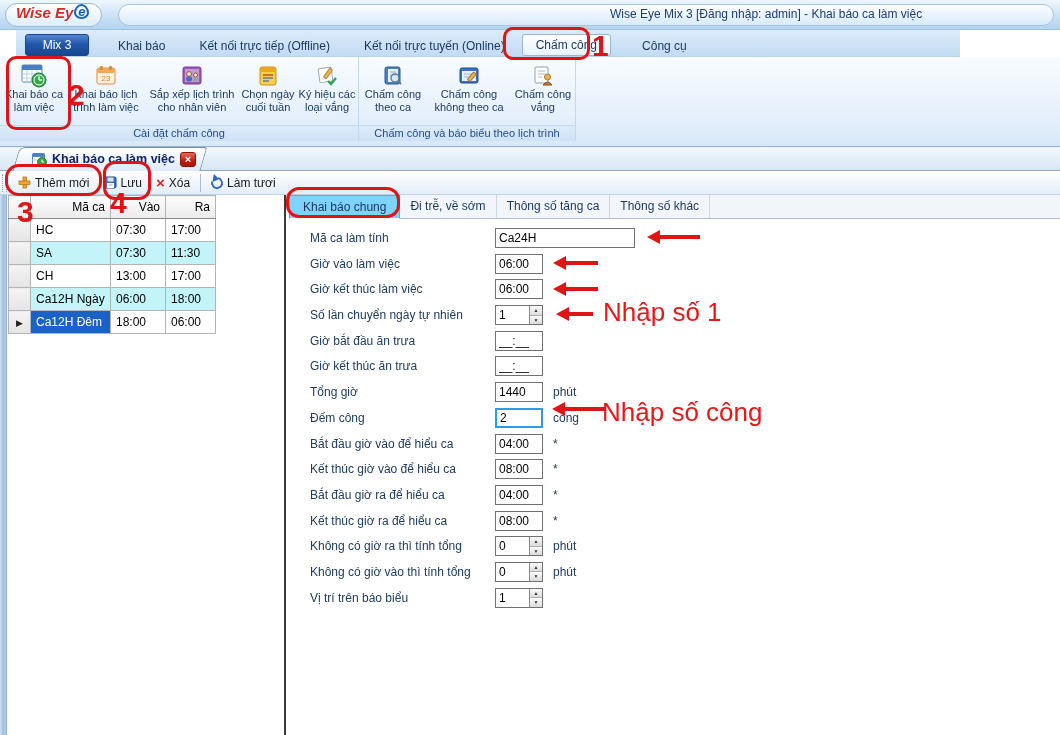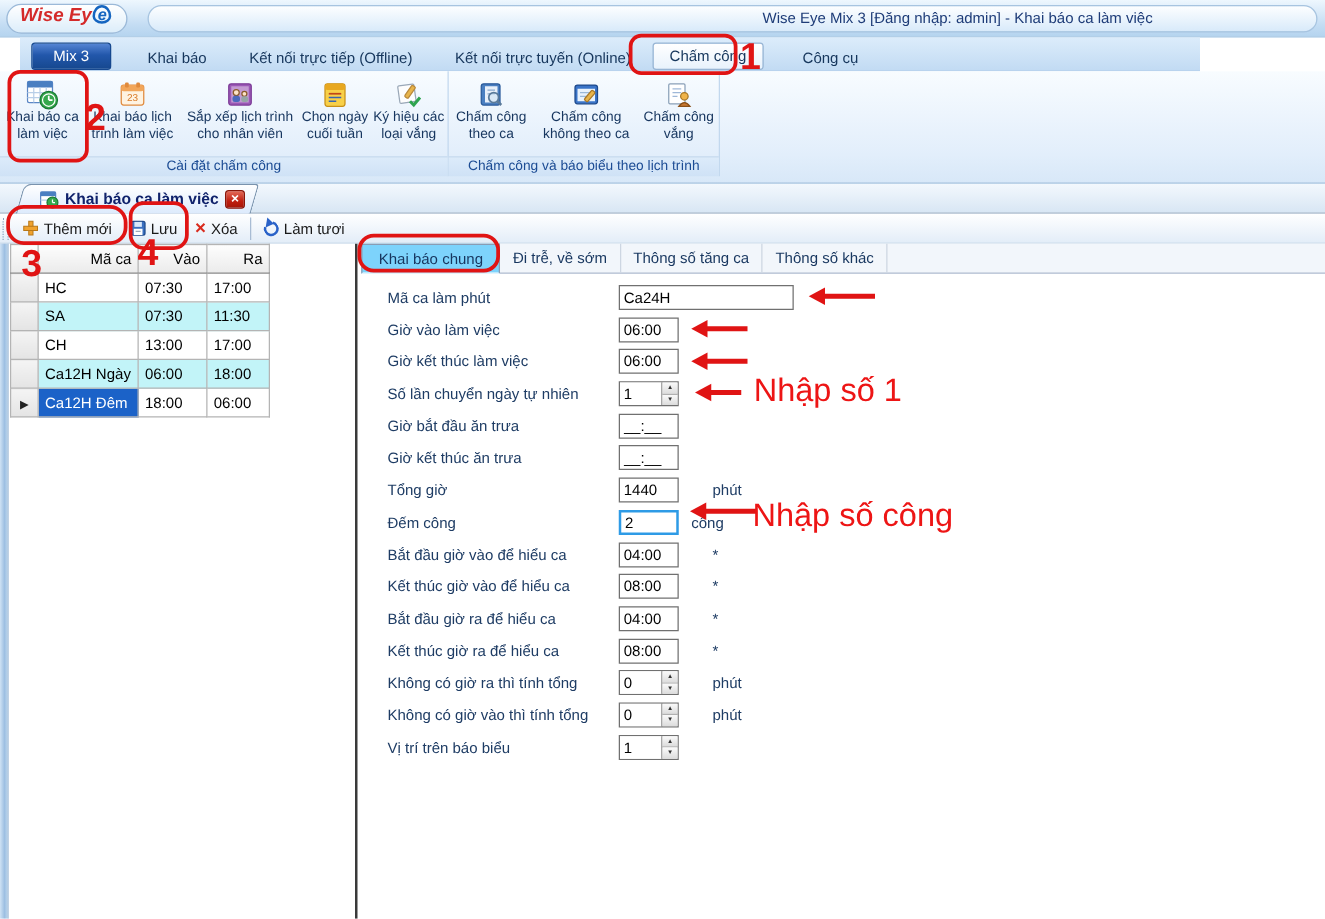--- a/index.html
+++ b/index.html
@@ -100,21 +100,21 @@
     font-size:12px; padding:0 3px; background:#fff; color:#000; }
   .w-wide { width:140px; } .w-time { width:48px; }
   .focused { border:2px solid #2e9be6 !important; }
   .spinwrap { display:inline-flex; width:48px; height:20px; border:1px solid #707070; background:#fff; }
   .spinwrap input { border:none; width:33px; height:18px; font-size:12px; padding:0 3px;
     font-family:"Liberation Sans",sans-serif; }
   .spinbtns { width:13px; display:flex; flex-direction:column; border-left:1px solid #8a8a8a; }
   .spinbtns span { flex:1; background:linear-gradient(#fafafa,#dcdcdc); font-size:5px; color:#333;
     text-align:center; line-height:8px; cursor:pointer; border-bottom:1px solid #b0b0b0; }
   .spinbtns span:last-child { border-bottom:none; }
-  .fsuffix { margin-left:27px; color:#1e3c64; }
+  .fsuffix { margin-left:10px; color:#1e3c64; }
 
   
   .ann { position:absolute; border:3px solid #e01414; pointer-events:none; z-index:50; }
   .annnum { position:absolute; color:#e01414; font-size:30px; font-weight:bold; z-index:50; pointer-events:none; }
   .anntext { position:absolute; color:#ed1515; font-size:26px; z-index:50; pointer-events:none; white-space:nowrap; }
   .ra { position:absolute; z-index:50; pointer-events:none; }
   .ra .head { position:absolute; left:0; top:0; width:0; height:0;
     border:7px solid transparent; border-right:13px solid #e01414; }
   .ra .shaft { position:absolute; left:12px; top:5px; height:4px; background:#e01414; }
 
@@ -361,21 +361,21 @@
 <div class="formpanel">
   <div class="ftabs">
     <div class="ftab active">Khai báo chung</div>
     <div class="ftab">Đi trễ, về sớm</div>
     <div class="ftab">Thông số tăng ca</div>
     <div class="ftab">Thông số khác</div>
   </div>
 
   <div class="fields">
     <div class="frow">
-      <span class="flabel">Mã ca làm phút</span>
+      <span class="flabel">Mã ca làm tính</span>
       <input class="fin w-wide" value="Ca24H" style="">
     </div>
     <div class="frow">
       <span class="flabel">Giờ vào làm việc</span>
       <input class="fin w-time" value="06:00" style="">
     </div>
     <div class="frow">
       <span class="flabel">Giờ kết thúc làm việc</span>
       <input class="fin w-time" value="06:00" style="">
     </div>

